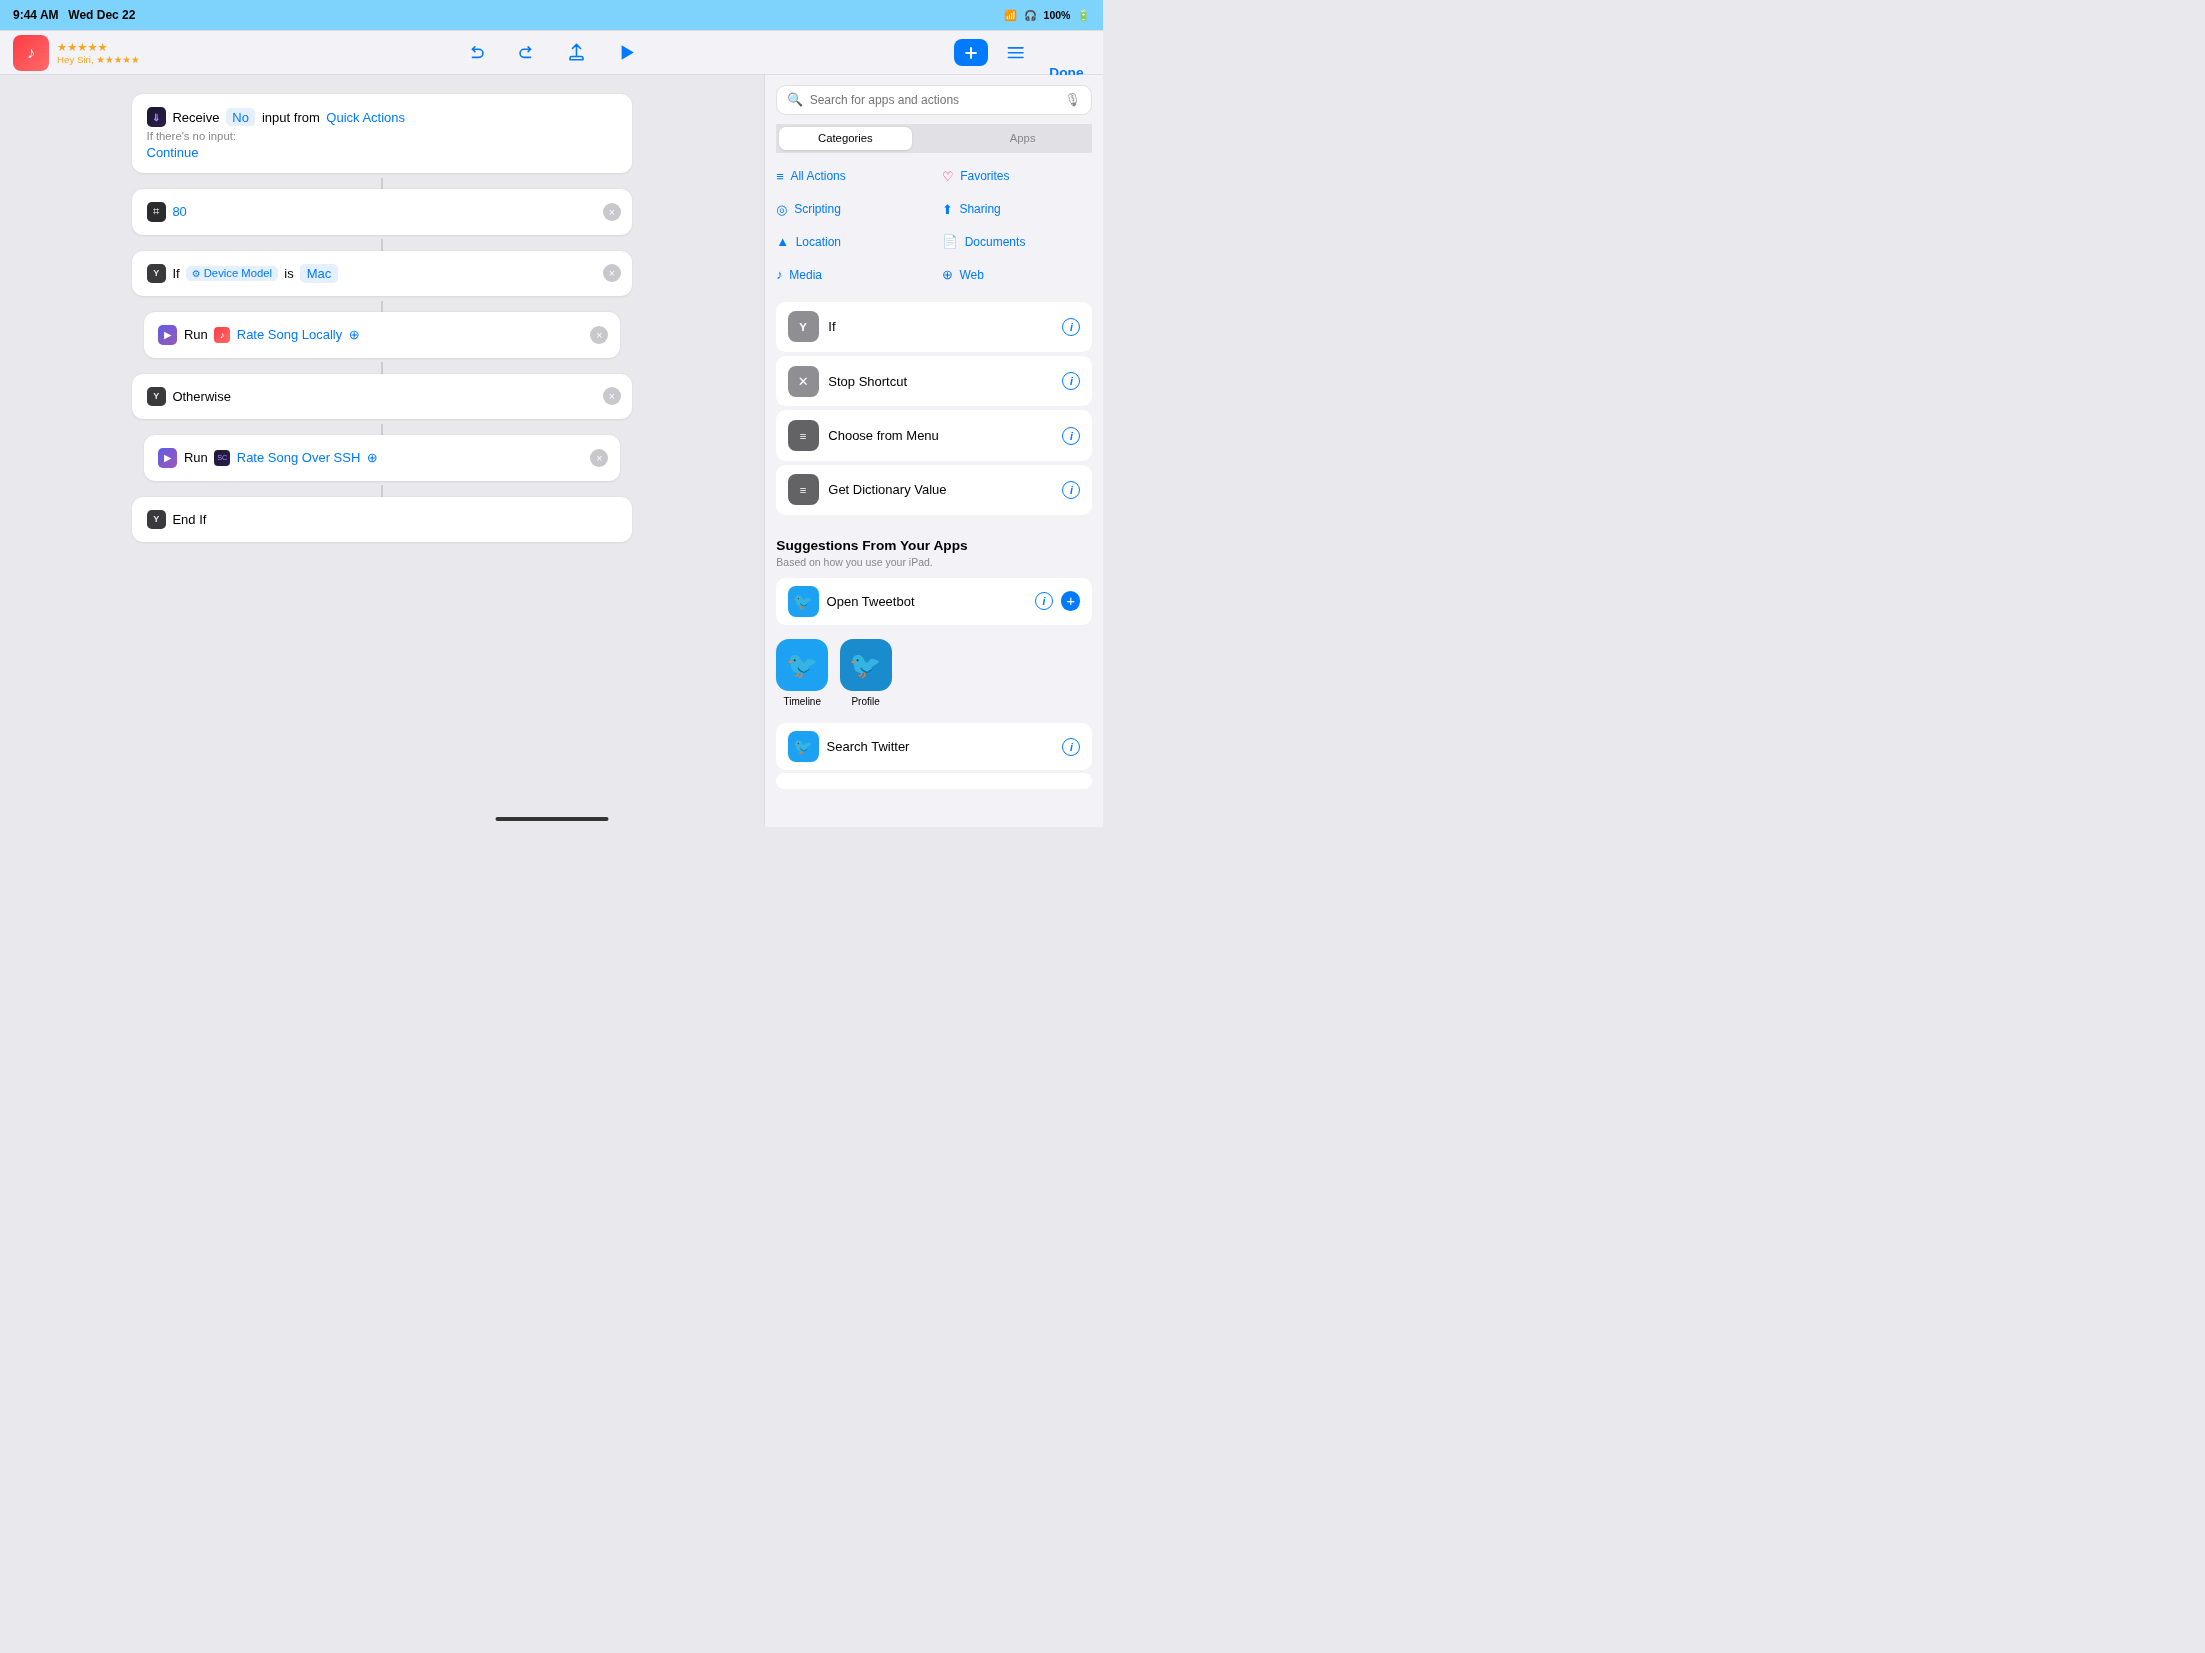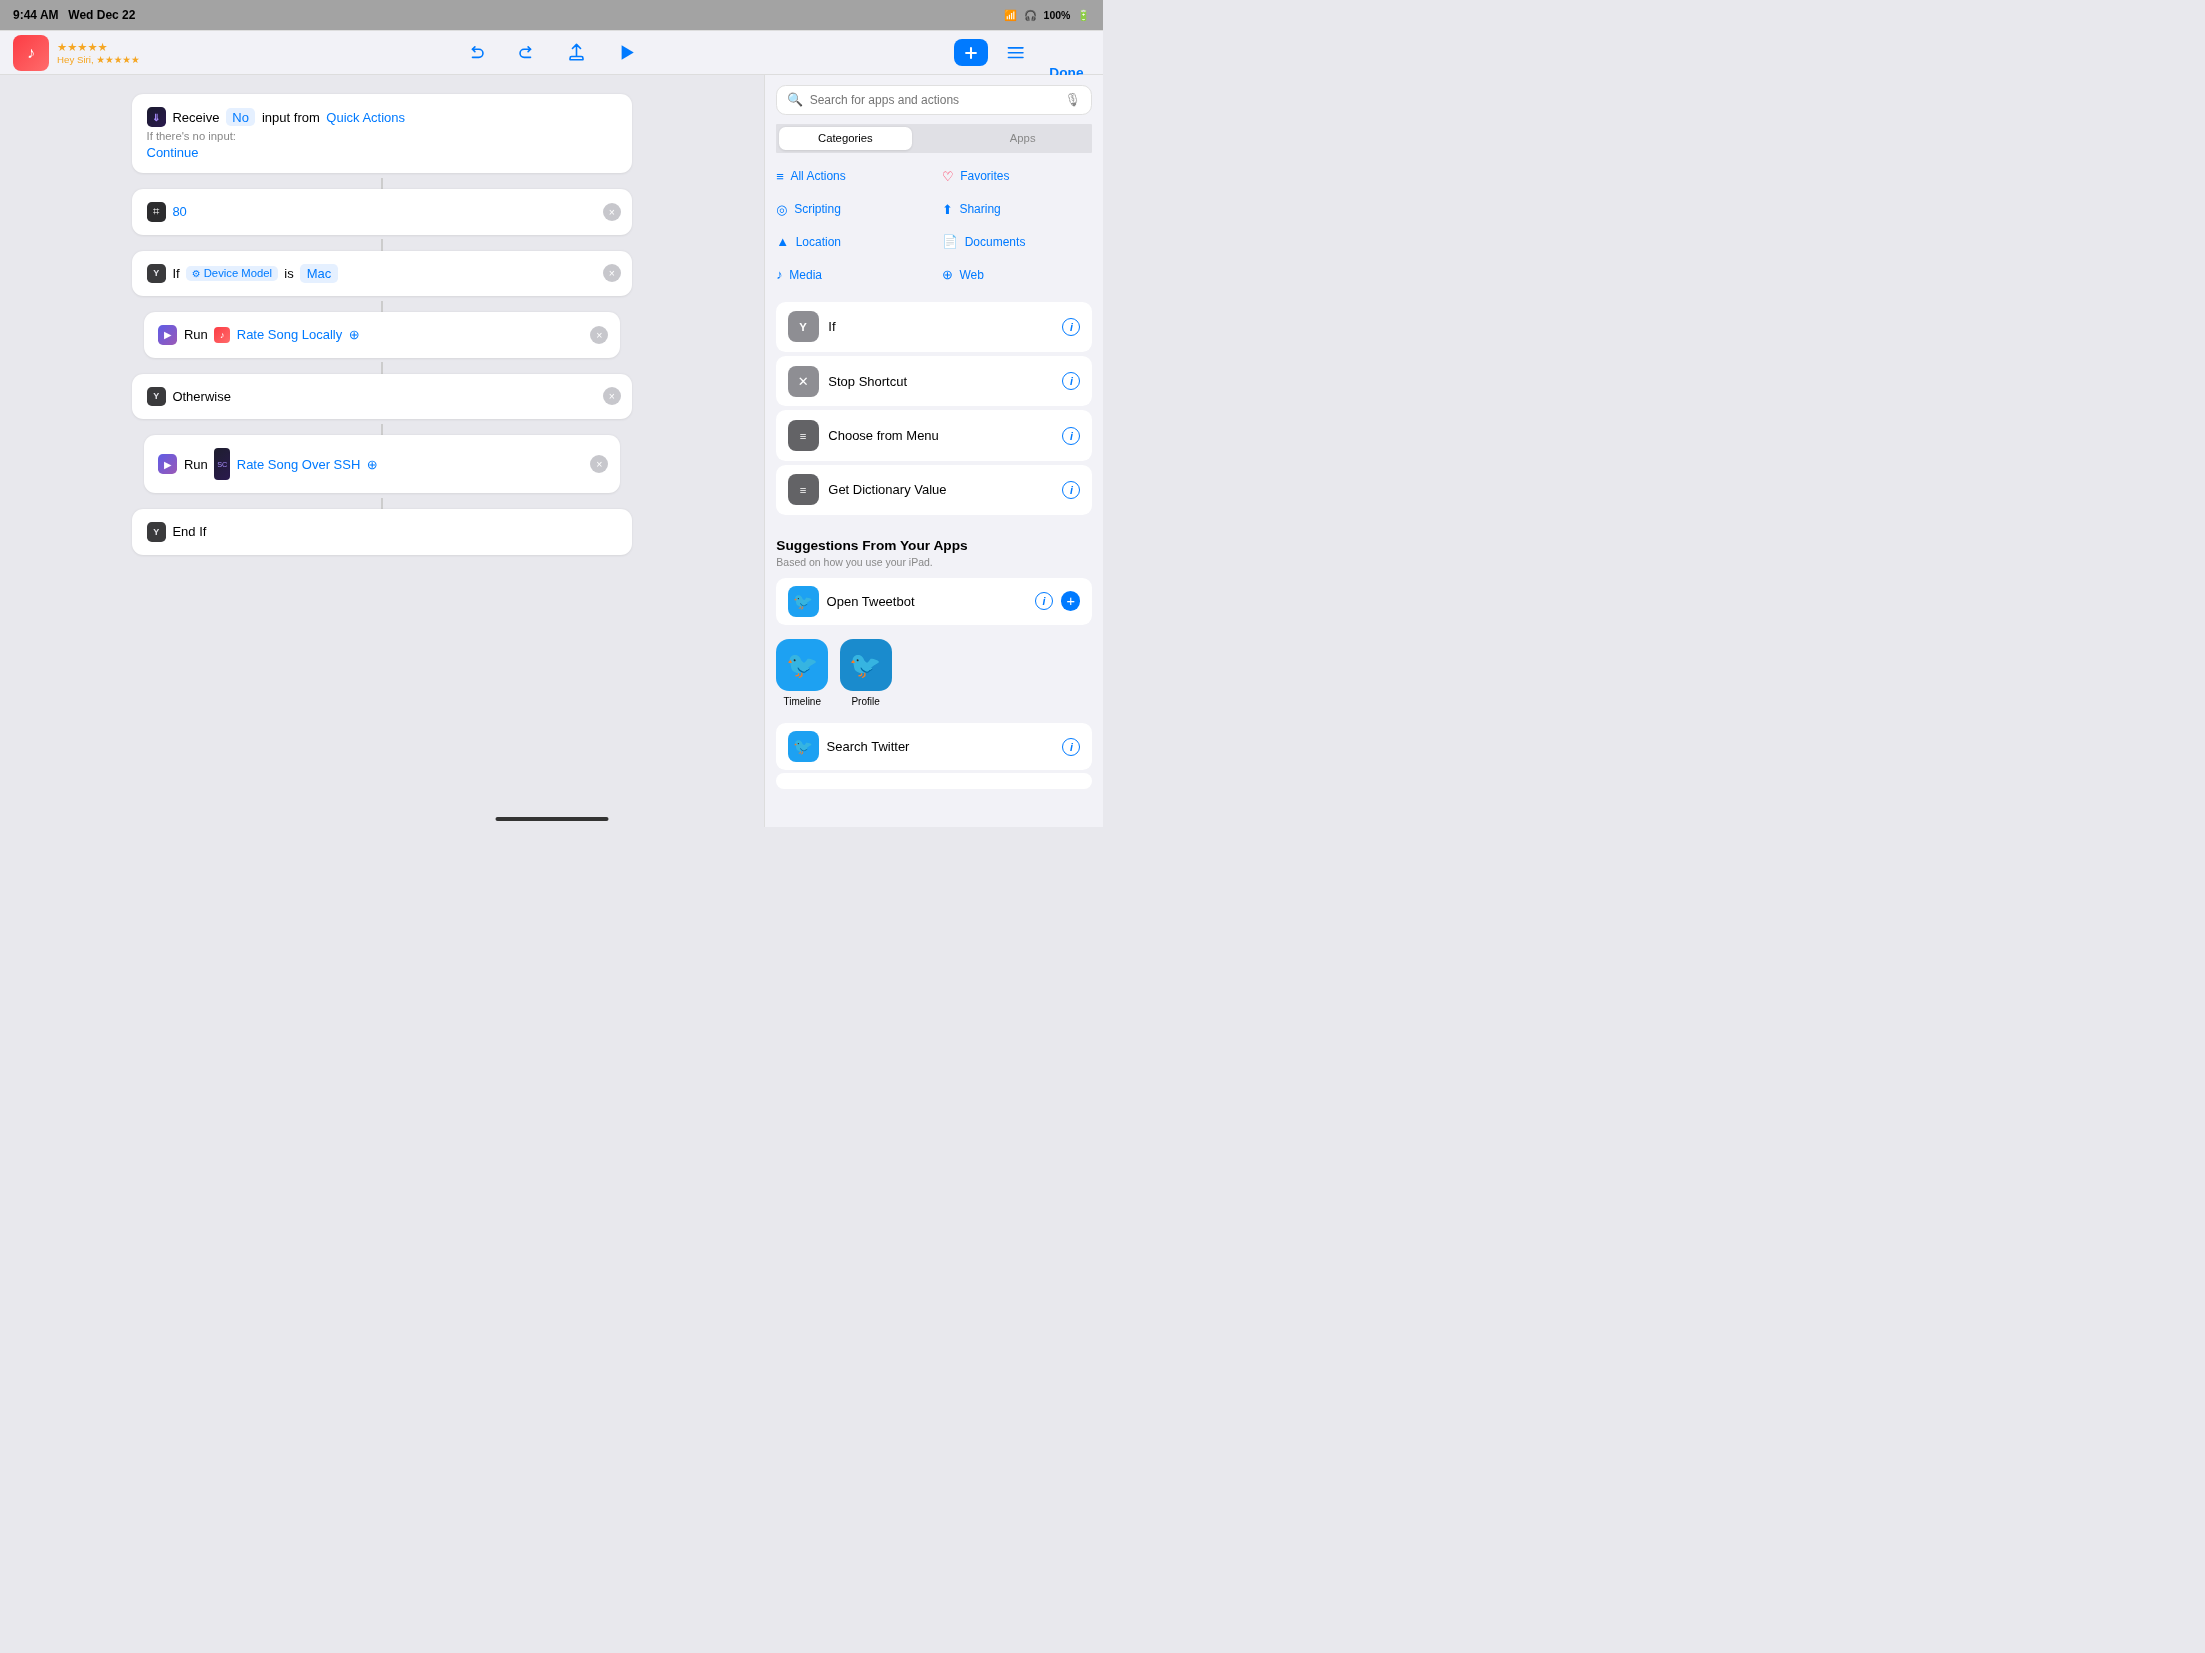--- a/index.html
+++ b/index.html
@@ -7,21 +7,21 @@
       font-family: -apple-system, BlinkMacSystemFont, 'SF Pro Text', 'Helvetica Neue', sans-serif;
       background: #e8e8ed;
       width: 1103px;
       height: 827px;
       overflow: hidden;
       position: relative;
     }
 
     
     .status-bar {
-      background: #a3a3a3;
+      background: #7dd3fc;
       height: 31px;
       display: flex;
       align-items: center;
       justify-content: space-between;
       padding: 0 13px;
       font-size: 12px;
       font-weight: 600;
       border-bottom: 0.8px solid #ddd;
     }
     .status-left { display: flex; gap: 9.7px; align-items: center; }
@@ -397,21 +397,21 @@
       <button class="action-close">×</button>
     </div>
 
     <div class="dot-divider"></div>
 
     <div style="width:100%; max-width:525px; padding-left:24px;">
       <div class="action-block" style="max-width:476px;">
         <div class="action-row">
           <div class="run-icon" style="background:linear-gradient(135deg,#5e5ce6,#9b59b6); border-radius:4.8px;">▶</div>
           <span>Run</span>
-          <span style="width:16px; height:32px; border-radius:4px; background:linear-gradient(135deg,#1e1e2e,#2a1a4e); display:inline-flex; align-items:center; justify-content:center; color:#a78bfa; font-size:7.3px; font-weight:normal;">SC</span>
+          <span style="width:16px; height:16px; border-radius:4px; background:linear-gradient(135deg,#1e1e2e,#2a1a4e); display:inline-flex; align-items:center; justify-content:center; color:#a78bfa; font-size:7.3px; font-weight:normal;">SC</span>
           <span class="token-blue">Rate Song Over SSH</span>
           <span style="color:#007aff; font-size:13px;">⊕</span>
         </div>
         <button class="action-close">×</button>
       </div>
     </div>
 
     <div class="dot-divider"></div>
 
     <div class="action-block">

